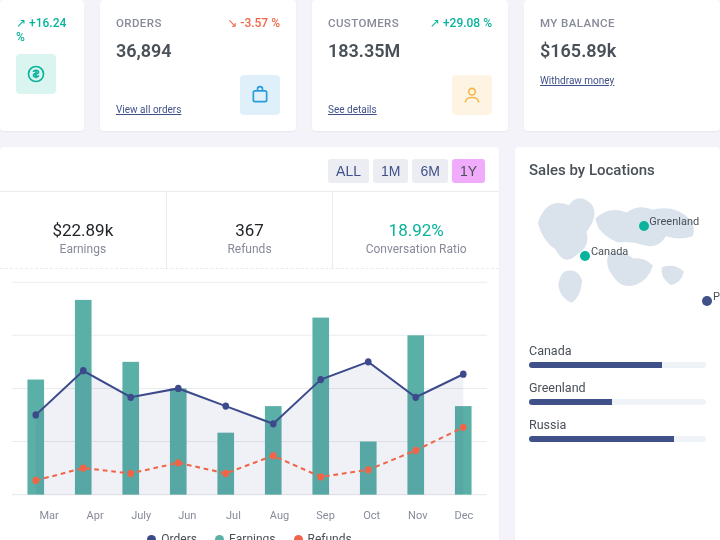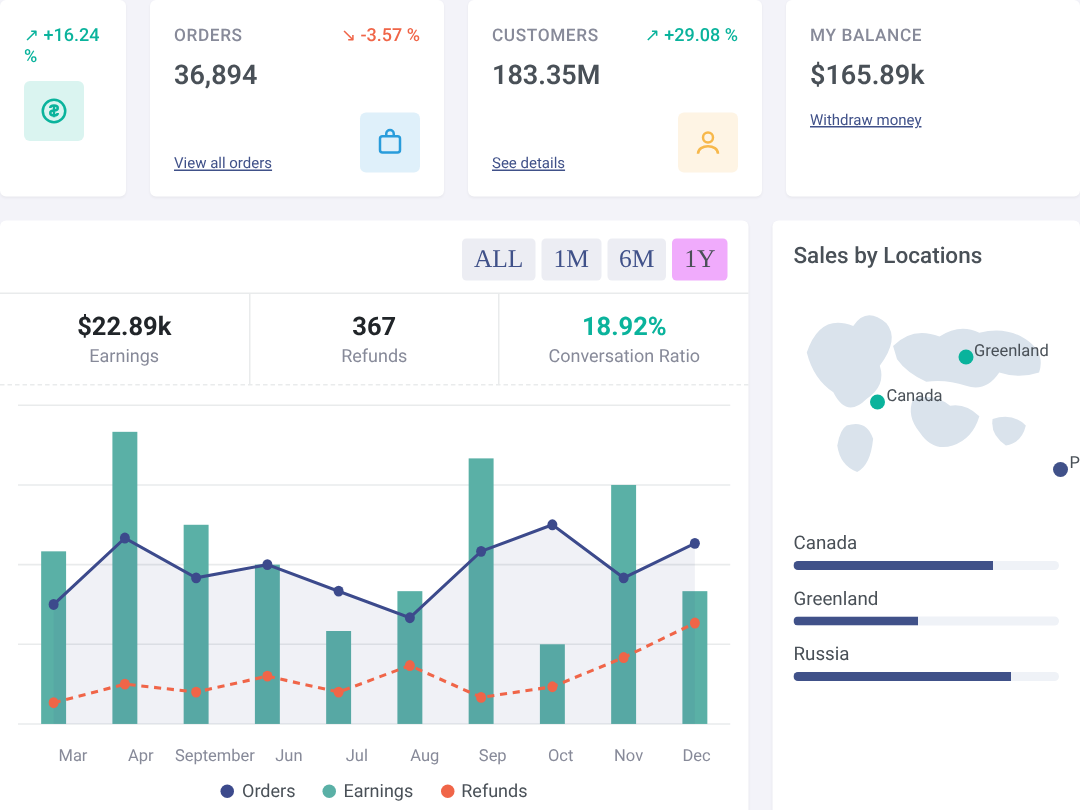--- a/index.html
+++ b/index.html
@@ -50,33 +50,33 @@
 .row2 { display: flex; gap: 16px; align-items: stretch; }
 .chart-card {
   background: #fff; border-radius: 4px; flex: 1 1 0; min-width: 0;
   box-shadow: 0 1px 2px rgba(0,0,0,.05);
   display: flex; flex-direction: column;
 }
 .chart-hdr {
   display: flex; justify-content: flex-end; padding: 12px 14px 8px;
 }
 .range-btn {
-  font-size: 17px; font-weight: 500; padding: 4px 8px; border-radius: 3px;
+  font-size: 14px; font-weight: 500; padding: 4px 8px; border-radius: 3px;
   margin-left: 4px; cursor: pointer; border: none;
-  background: rgba(64,81,137,.10); color: #405189; font-family: Liberation Serif, serif;
+  background: rgba(64,81,137,.10); color: #405189;
 }
 .range-btn.y { background: #f0abfc; color: #495057; }
 .stats {
   display: flex; border-top: 1px solid #e9ebec; border-bottom: 1px dashed #e9ebec;
 }
 .stat {
   flex: 1 1 0; text-align: center; padding: 12px 0; border-right: 1px solid #e9ebec;
 }
 .stat:last-child { border-right: none; }
-.stat-v { font-size: 17px; font-weight: 700; }
+.stat-v { font-size: 17px; font-weight: 400; margin-top: 16px; }
 .stat-l { color: #878a99; font-size: 12px; margin-top: 2px; }
 .stat-green .stat-v { color: #0ab39c; }
 
 .plot { height: 240px; position: relative; padding: 8px 12px 4px 12px; }
 .plot svg { width: 100%; height: 100%; display: block; }
 .bar { fill: #5ab0a6; }
 .orders-line { stroke: #3c4a8c; stroke-width: 2; fill: none; }
 .orders-area { fill: rgba(64,81,137,.08); }
 .refunds-line { stroke: #f06548; stroke-width: 2; fill: none; stroke-dasharray: 5 4; }
 .dot { r: 3.5; }
@@ -86,21 +86,21 @@
 .xlabels span { flex: 1 1 0; text-align: center; font-size: 11px; color: #878a99; }
 .legend { display: flex; gap: 18px; justify-content: center; padding: 10px 0 14px; font-size: 12px; color: #495057; }
 .legend .bullet { display: inline-block; width: 9px; height: 9px; border-radius: 50%; margin-right: 5px; vertical-align: middle; }
 
 .loc-card {
   background: #fff; border-radius: 4px; width: 205px; flex: 0 0 205px;
   box-shadow: 0 1px 2px rgba(0,0,0,.05);
   padding: 14px 14px 0 14px;
   overflow: hidden;
 }
-.loc-title { font-size: 15px; font-weight: 500; color: #495057; margin-bottom: 12px; }
+.loc-title { font-size: 15px; font-weight: 500; color: #495057; margin-bottom: 0; }
 .map-box { position: relative; height: 150px; margin-bottom: 14px; }
 .map-svg path { fill: #dae3ec; }
 .map-label { position: absolute; font-size: 11px; color: #495057; }
 .map-dot { position: absolute; width: 10px; height: 10px; border-radius: 50%; }
 .map-dot.bl { background: #405189; }
 .map-dot.gr { background: #0ab39c; }
 .loc-item { margin-bottom: 12px; }
 .loc-name { font-size: 12.5px; color: #495057; margin-bottom: 4px; }
 .loc-bar { height: 6px; background: #eff2f7; border-radius: 3px; overflow: hidden; }
 .loc-bar-fill { height: 100%; background: #405189; }
@@ -226,21 +226,21 @@
             <circle class="dot dot-r" cx="275" cy="172.41666666666669"></circle>
             <circle class="dot dot-r" cx="325" cy="192.91666666666666"></circle>
             <circle class="dot dot-r" cx="375" cy="186.08333333333334"></circle>
             <circle class="dot dot-r" cx="425" cy="167.29166666666666"></circle>
             <circle class="dot dot-r" cx="475" cy="145.08333333333334"></circle>
           </svg>
       </div>
       <div class="xlabels" id="xlabels">
           <span>Mar</span>
           <span>Apr</span>
-          <span>September</span>
+          <span>July</span>
           <span>Jun</span>
           <span>Jul</span>
           <span>Aug</span>
           <span>Sep</span>
           <span>Oct</span>
           <span>Nov</span>
           <span>Dec</span>
         </div>
       <div class="legend" id="legend">
           <span><span class="bullet" style="background:#3c4a8c"></span>Orders</span>

